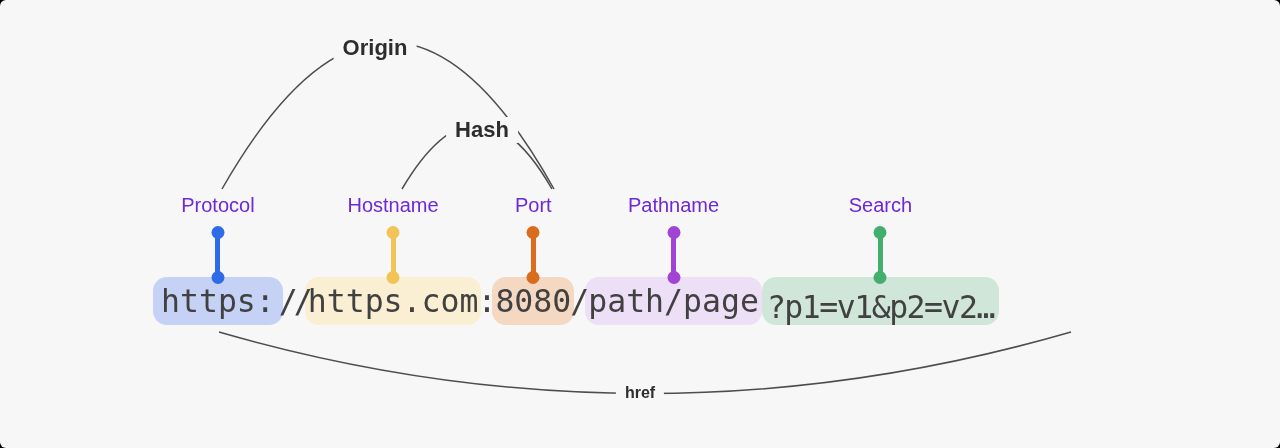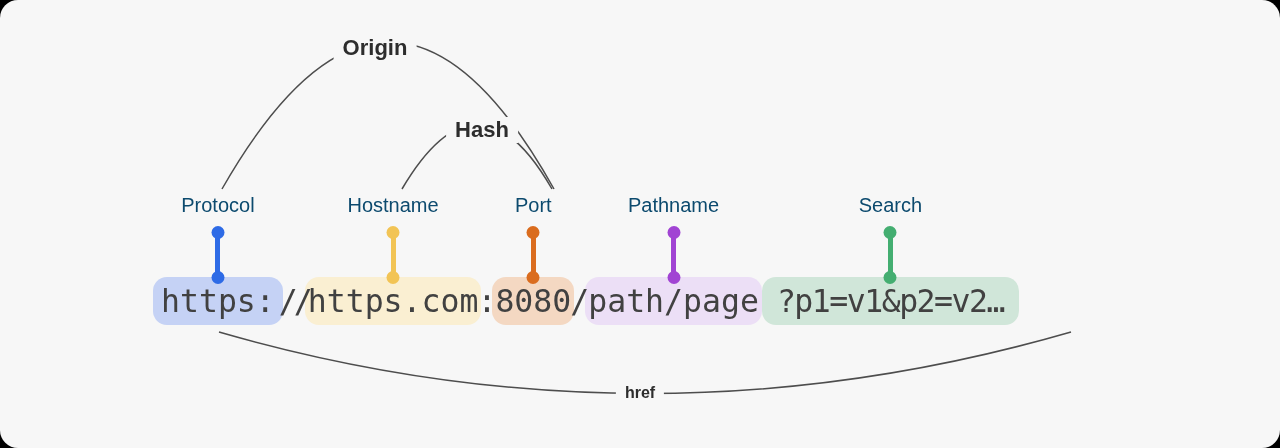--- a/index.html
+++ b/index.html
@@ -1,42 +1,42 @@
 <!DOCTYPE html>
 <html><head>
 <meta charset="utf-8">
 <style>
   html,body{margin:0;padding:0;background:#000;width:1280px;height:448px;overflow:hidden;}
-  .panel{position:absolute;inset:0;background:#f7f7f7;border-radius:18px;}
+  .panel{position:absolute;inset:0;background:#f7f7f7;border-radius:6px;}
   .arc-svg{position:absolute;left:0;top:0;width:1280px;height:448px;pointer-events:none;}
   .arc{fill:none;stroke:#4d4d4d;stroke-width:1.5;}
 
   .arc-label{position:absolute;transform:translate(-50%,-50%);background:#f7f7f7;padding:0 9px;
     font-family:"Liberation Sans",sans-serif;font-weight:700;font-size:22px;color:#2d2d2d;white-space:nowrap;}
   .arc-label.small{font-size:16px;font-weight:600;}
 
   .url-row{position:absolute;left:153px;top:277px;height:48px;display:flex;align-items:stretch;
     font-family:"DejaVu Sans Mono","Liberation Mono",monospace;font-size:31.5px;color:#414141;}
   .seg{position:relative;display:flex;align-items:center;border-radius:14px;background:var(--box);
     padding:16px 3px;white-space:nowrap;}
   .seg.pad8{padding:0 8px;}
-  .seg.pad5{padding:0 15px;}
+  .seg.pad5{padding:0 5px;align-items:flex-end;}
   .seg.condensed .seg-text{letter-spacing:-1.5px;}
   .sep{display:flex;align-items:center;margin:0 -4px;z-index:2;white-space:pre;}
   .sep.tight{letter-spacing:-4px;}
 
   .pin{position:absolute;left:50%;bottom:100%;margin-left:-2.5px;margin-bottom:-2px;width:5px;height:48px;
     background:var(--dot);border-radius:3px;z-index:3;}
   .pin::before,.pin::after{content:"";position:absolute;left:50%;transform:translateX(-50%);
     width:13px;height:13px;border-radius:50%;background:var(--dot);}
   .pin::before{top:-5px;}
   .pin::after{bottom:-5px;}
 
   .part-label{position:absolute;left:50%;bottom:100%;transform:translateX(-50%);margin-bottom:60px;
-    font-family:"Liberation Sans",sans-serif;font-size:20px;color:#0c4a6e;white-space:nowrap;}
+    font-family:"Liberation Sans",sans-serif;font-size:20px;color:#6d28d9;white-space:nowrap;}
 </style>
 </head>
 <body>
 
 <div class="panel">
 
   <svg class="arc-svg" viewBox="0 0 1280 448" xmlns="http://www.w3.org/2000/svg">
     <path class="arc" d="M 222 189 Q 390 -105 554 189"></path>
     <path class="arc" d="M 402 189 Q 478 60 552 189"></path>
     <path class="arc" d="M 219 332 Q 646 455 1071 332"></path>

